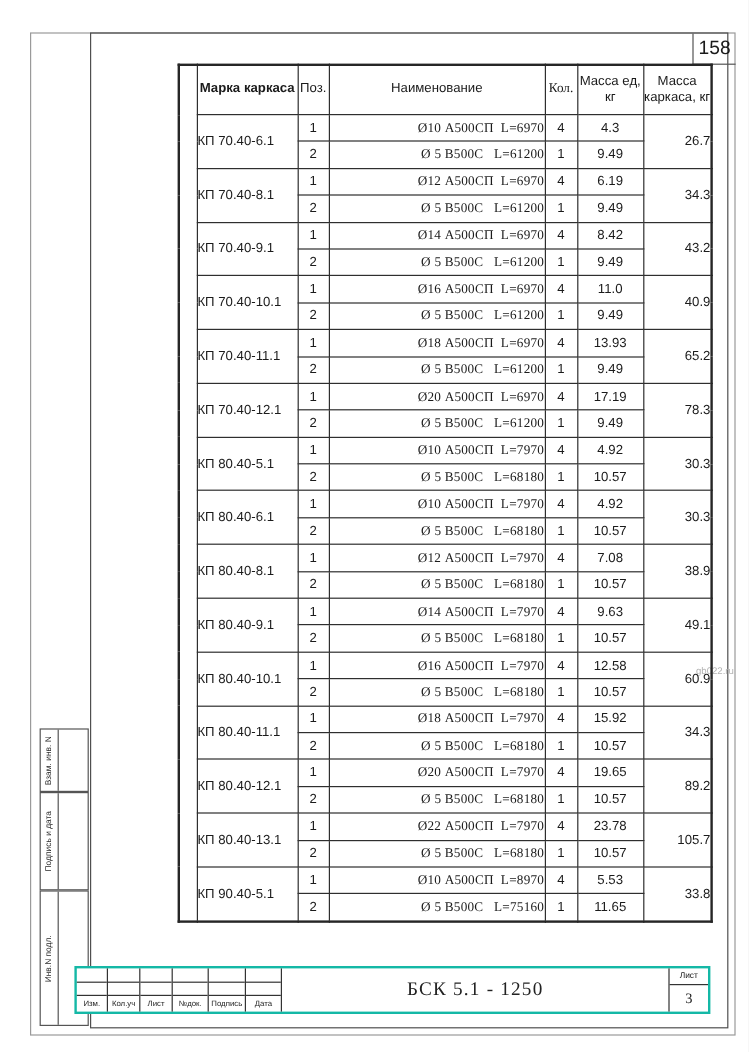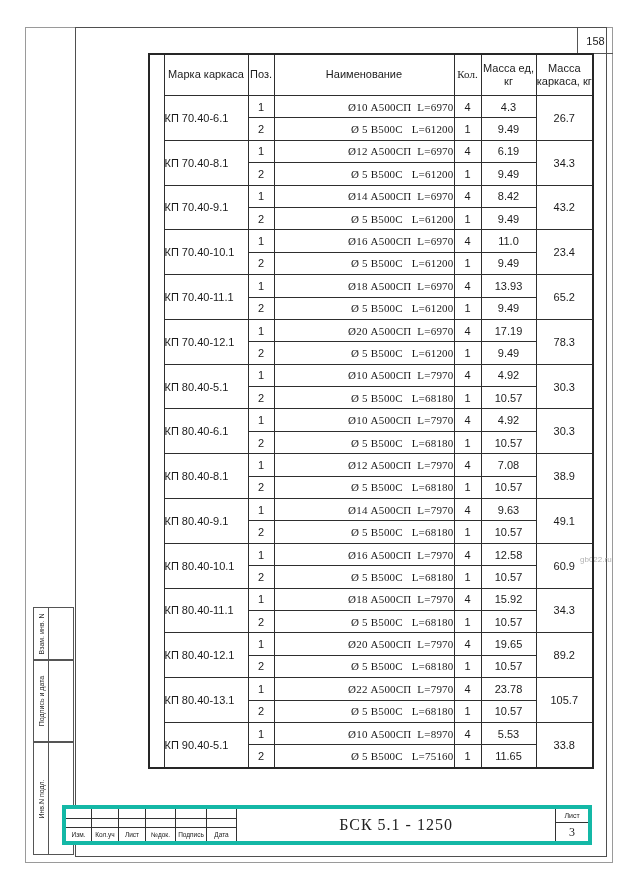--- a/index.html
+++ b/index.html
@@ -7,53 +7,53 @@
     position:relative; width:624px; height:877px; background:#ffffff;
     font-family:"Liberation Sans", sans-serif; color:#1b1b1b; overflow:hidden;
   }
   
   .outer-border { position:absolute; left:25px; top:27px; width:586px; height:834px;
     border:1px solid #9a9a9a; }
   .frame { position:absolute; left:75px; top:27px; width:530px; height:828px;
     border:1px solid #4f4f4f; }
   .pagenum-box { position:absolute; left:577px; top:28px; width:35px; height:25px;
     border-left:1px solid #555; border-bottom:1px solid #555;
-    display:flex; align-items:center; justify-content:center; font-size:11px; }
+    display:flex; align-items:center; justify-content:center; font-size:16px; }
   .watermark { position:absolute; left:580px; top:555px; font-size:8px; color:#b3b3b3; }
 
   
   table.spec { position:absolute; left:148px; top:53px; width:444px;
     border-collapse:collapse; table-layout:fixed; border:2px solid #262626; }
   table.spec td { border:1px solid #2e2e2e; padding:0; font-size:11px;
     color:#1b1b1b; overflow:hidden; }
   tr.hdr td { height:40px; text-align:center; vertical-align:middle; line-height:1.2; }
-  .h-mark { font-size:11px; }
+  .h-mark { font-size:11px;font-weight:bold; }
   .h-pos { font-size:10.5px; }
   .h-name { font-size:11px;margin-top:10px; }
   .h-qty { font-size:10px;font-family:Liberation Serif, serif; }
   .h-unit { font-size:10.5px; line-height:1.15; }
   .h-fmass { font-size:8.5px; line-height:1.25;margin-top:48px; }
   tr.row td { height:21.4px; vertical-align:middle; }
   td.c-empty { border-top:2px solid #262626; border-bottom:2px solid #262626; }
   td.c-mark { font-size:10.5px; padding-left:5px; text-align:left; }
   td.c-pos { text-align:center; }
   td.c-name { text-align:right; padding-left:13px; white-space:pre; letter-spacing:.2px;font-family:Liberation Serif, serif; }
   td.c-qty { text-align:center; }
   td.c-unit { text-align:center; padding-left:9px; }
-  td.c-fmass { text-align:center; font-size:11px; }
+  td.c-fmass { text-align:right; font-size:11px; }
 
   
   .vbox { position:absolute; left:33px; width:41px; border:1px solid #555; box-sizing:border-box; }
   .vbox-label { position:absolute; left:0; top:0; bottom:0; width:14px; border-right:1px solid #555; }
   .vtext { position:absolute; left:50%; top:50%; transform:translate(-50%,-50%) rotate(-90deg);
     white-space:nowrap; font-size:7px; color:#2a2a2a; }
 
   
   .titleblock { position:absolute; left:62px; top:805px; width:530px; height:40px;
-    border:4px solid #14b8a6; box-sizing:border-box; display:flex; background:#fff; }
+    border:2px solid #14b8a6; box-sizing:border-box; display:flex; background:#fff; }
   .tb-col { border-right:1px solid #333; box-sizing:border-box; display:flex; flex-direction:column; }
   .tb-spacer { flex:1; border-bottom:1px solid #333; }
   .tb-lbl { height:13px; display:flex; align-items:center; justify-content:center;
     font-size:6.5px; color:#222; white-space:nowrap; }
   .tb-main { flex:1; border-right:1px solid #333; display:flex; align-items:center;
     justify-content:center; font-family:"Liberation Serif", serif; font-size:16px;
     letter-spacing:1px; color:#222; }
   .tb-sheet { width:32px; box-sizing:border-box; display:flex; flex-direction:column; }
   .tb-sheet-lbl { height:13px; border-bottom:1px solid #333; display:flex; align-items:center;
     justify-content:center; font-size:7px; }
@@ -151,21 +151,21 @@
           <td class="c-name">Ø 5 В500С   L=61200</td>
           <td class="c-qty">1</td>
           <td class="c-unit">9.49</td>
         </tr>
         <tr class="row">
           <td class="c-mark" rowspan="2">КП 70.40-10.1</td>
           <td class="c-pos">1</td>
           <td class="c-name">Ø16 А500СП  L=6970</td>
           <td class="c-qty">4</td>
           <td class="c-unit">11.0</td>
-          <td class="c-fmass" rowspan="2">23.4</td>
+          <td class="c-fmass" rowspan="2">40.9</td>
         </tr>
         <tr class="row">
           <td class="c-pos">2</td>
           <td class="c-name">Ø 5 В500С   L=61200</td>
           <td class="c-qty">1</td>
           <td class="c-unit">9.49</td>
         </tr>
         <tr class="row">
           <td class="c-mark" rowspan="2">КП 70.40-11.1</td>
           <td class="c-pos">1</td>

